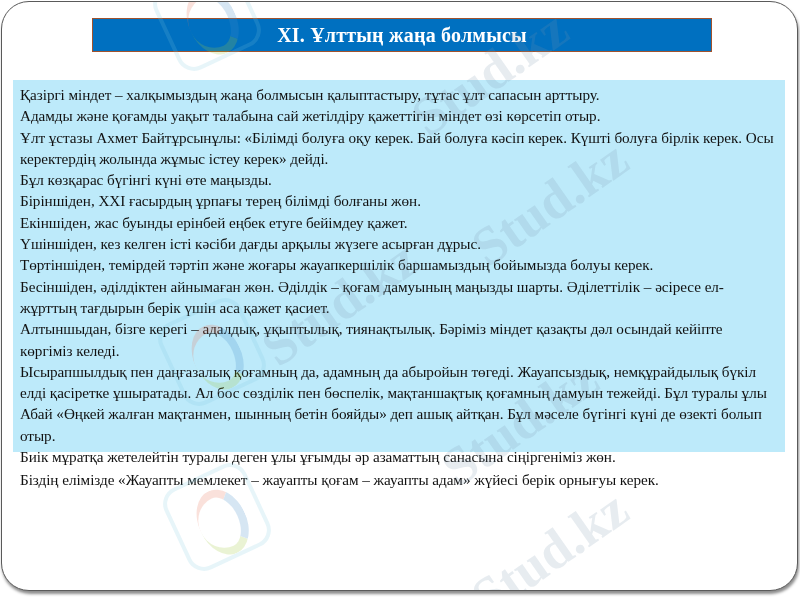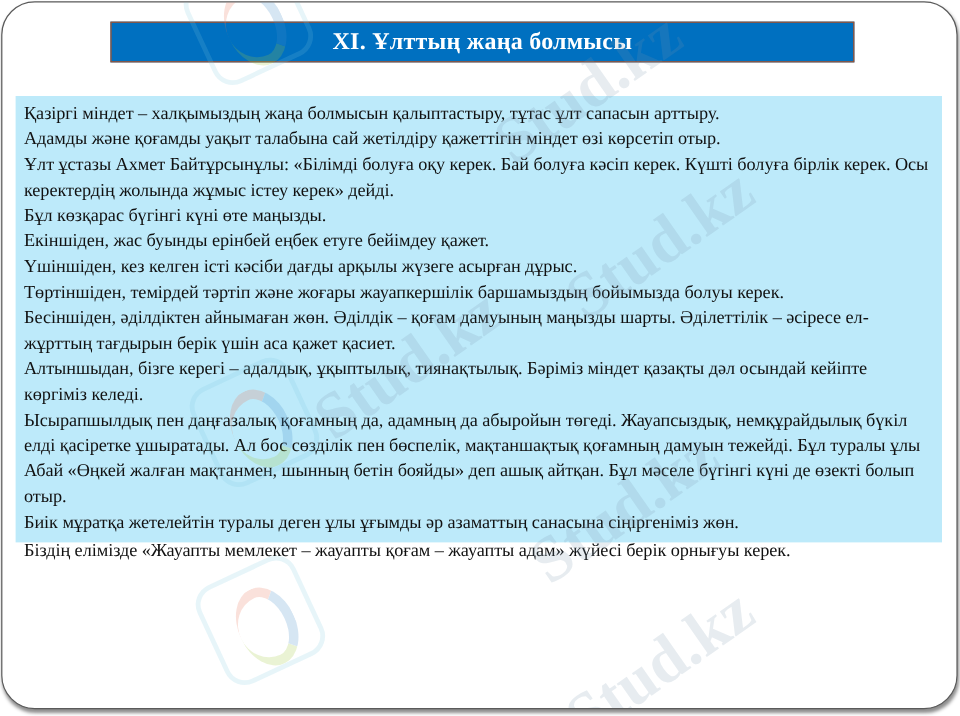--- a/index.html
+++ b/index.html
@@ -99,20 +99,21 @@
 
   <div class="title-bar">
     <span class="title-text">XI. Ұлттың жаңа болмысы</span>
   </div>
 
   <div class="content-box">
     <div class="para">Қазіргі міндет – халқымыздың жаңа болмысын қалыптастыру, тұтас ұлт сапасын арттыру.</div>
     <div class="para">Адамды және қоғамды уақыт талабына сай жетілдіру қажеттігін міндет өзі көрсетіп отыр.</div>
     <div class="para">Ұлт ұстазы Ахмет Байтұрсынұлы: «Білімді болуға оқу керек. Бай болуға кәсіп керек. Күшті болуға бірлік керек. Осы керектердің жолында жұмыс істеу керек» дейді.</div>
     <div class="para">Бұл көзқарас бүгінгі күні өте маңызды.</div>
+    <div class="para">Біріншіден, ХХІ ғасырдың ұрпағы терең білімді болғаны жөн.</div>
     <div class="para">Екіншіден, жас буынды ерінбей еңбек етуге бейімдеу қажет.</div>
     <div class="para">Үшіншіден, кез келген істі кәсіби дағды арқылы жүзеге асырған дұрыс.</div>
     <div class="para">Төртіншіден, темірдей тәртіп және жоғары жауапкершілік баршамыздың бойымызда болуы керек.</div>
     <div class="para">Бесіншіден, әділдіктен айнымаған жөн. Әділдік – қоғам дамуының маңызды шарты. Әділеттілік – әсіресе ел-жұрттың тағдырын берік үшін аса қажет қасиет.</div>
     <div class="para">Алтыншыдан, бізге керегі – адалдық, ұқыптылық, тиянақтылық. Бәріміз міндет қазақты дәл осындай кейіпте көргіміз келеді.</div>
     <div class="para">Ысырапшылдық пен даңғазалық қоғамның да, адамның да абыройын төгеді. Жауапсыздық, немқұрайдылық бүкіл елді қасіретке ұшыратады. Ал бос сөзділік пен бөспелік, мақтаншақтық қоғамның дамуын тежейді. Бұл туралы ұлы Абай «Өңкей жалған мақтанмен, шынның бетін бояйды» деп ашық айтқан. Бұл мәселе бүгінгі күні де өзекті болып отыр.</div>
     <div class="para">Биік мұратқа жетелейтін туралы деген ұлы ұғымды әр азаматтың санасына сіңіргеніміз жөн.</div>
     <div class="para last">Біздің елімізде «Жауапты мемлекет – жауапты қоғам – жауапты адам» жүйесі берік орнығуы керек.</div>
   </div>
 

